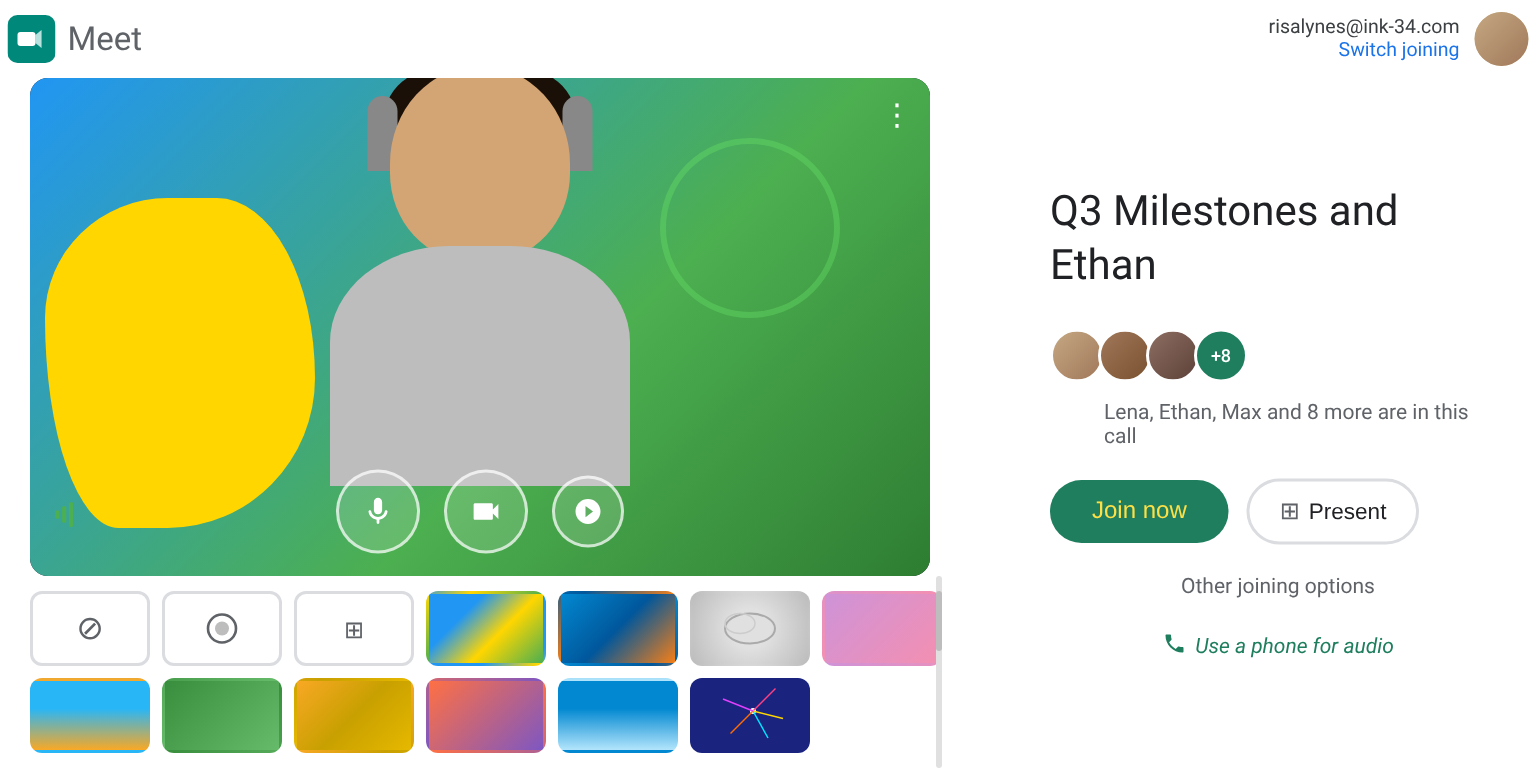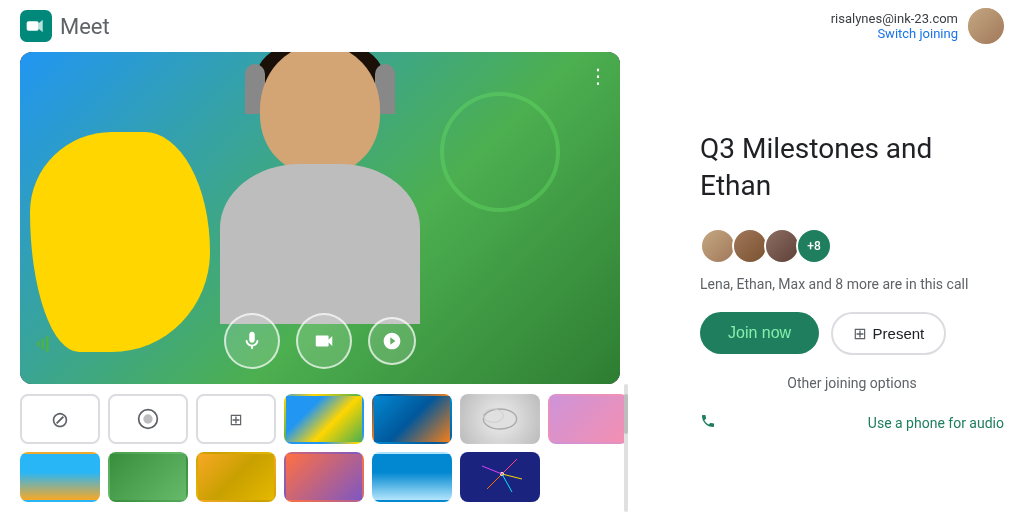--- a/index.html
+++ b/index.html
@@ -10,21 +10,21 @@
       height: 512px;
       overflow: hidden;
       position: relative;
     }
 
     
     .header {
       display: flex;
       align-items: center;
       justify-content: space-between;
-      padding: 10px 20px;
+      padding: 10px 5px;
       height: 52px;
     }
     .header-left {
       display: flex;
       align-items: center;
       gap: 8px;
     }
     .meet-logo {
       width: 32px;
       height: 32px;
@@ -347,32 +347,33 @@
       font-weight: 500;
       display: flex;
       align-items: center;
       justify-content: center;
     }
 
     .participants-text {
       font-size: 14px;
       color: #5f6368;
       margin-bottom: 20px;
+      margin-left: 36px;
     }
 
     .action-buttons {
       display: flex;
       gap: 12px;
       margin-bottom: 20px;
       align-items: center;
     }
 
     .join-btn {
       background: #1e7e5e;
-      color: #86efac;
+      color: #fde047;
       border: none;
       border-radius: 24px;
       padding: 12px 28px;
       font-size: 16px;
       font-weight: 500;
       cursor: pointer;
       min-width: 108px;
       text-align: center;
     }
 
@@ -402,21 +403,22 @@
       text-align: center;
     }
 
     .phone-audio {
       display: flex;
       align-items: center;
       gap: 6px;
       color: #1e7e5e;
       font-size: 14px;
       cursor: pointer;
-      justify-content: space-between;
+      justify-content: center;
+      font-style: italic;
     }
 
     .phone-icon {
       font-size: 16px;
     }
 
     
     .bg-strip-wrapper {
       position: relative;
       width: 600px;
@@ -449,21 +451,21 @@
     <svg class="meet-logo" viewBox="0 0 48 48" fill="none" xmlns="http://www.w3.org/2000/svg">
       <rect width="48" height="48" rx="10" fill="#00897B"></rect>
       <path d="M28 20v8l6 5V15l-6 5z" fill="#4DB6AC"></path>
       <rect x="10" y="17" width="18" height="14" rx="3" fill="white"></rect>
       <path d="M28 20v8l6 5V15l-6 5z" fill="white" opacity="0.6"></path>
     </svg>
     <span class="meet-text">Meet</span>
   </div>
   <div class="header-right">
     <div>
-      <div class="user-email">risalynes@ink-23.com</div>
+      <div class="user-email">risalynes@ink-34.com</div>
       <div class="switch-account">Switch joining</div>
     </div>
     <div class="avatar">
       <div class="avatar-img"></div>
     </div>
   </div>
 </div>
 
 <div class="main-content">
 

